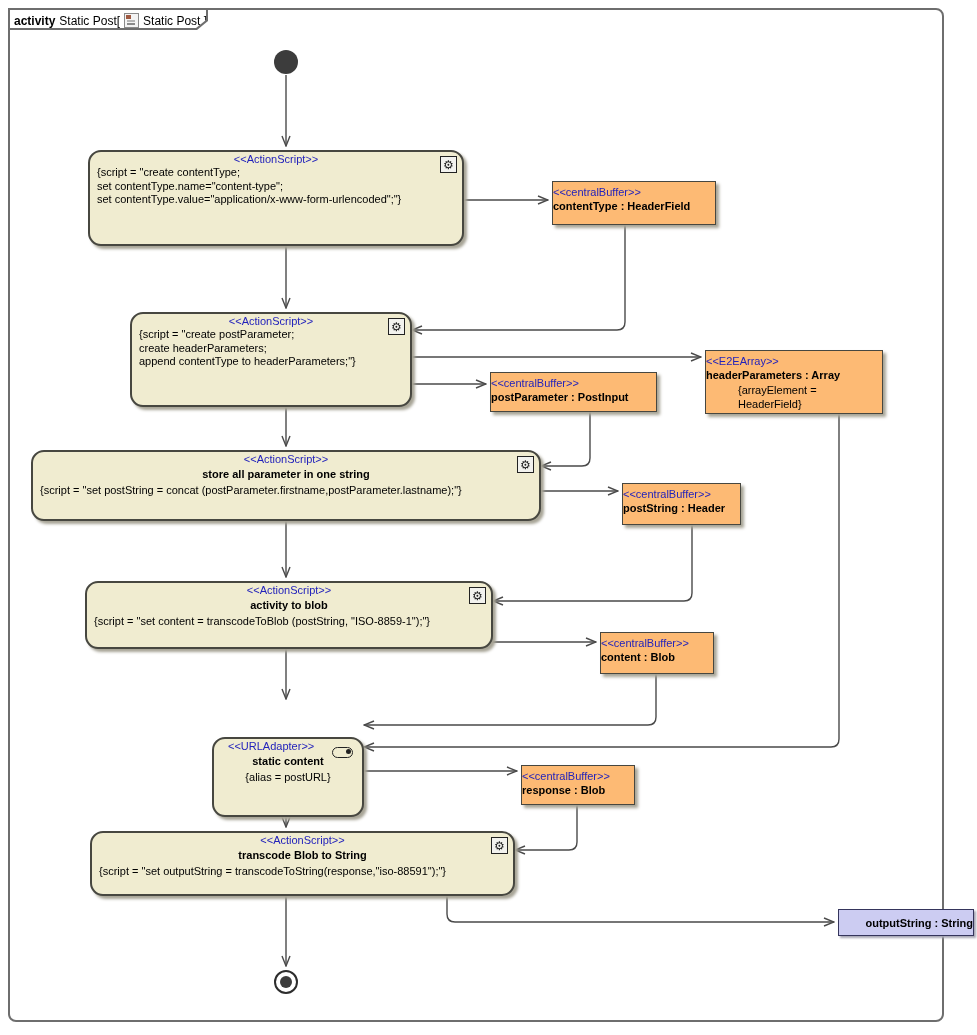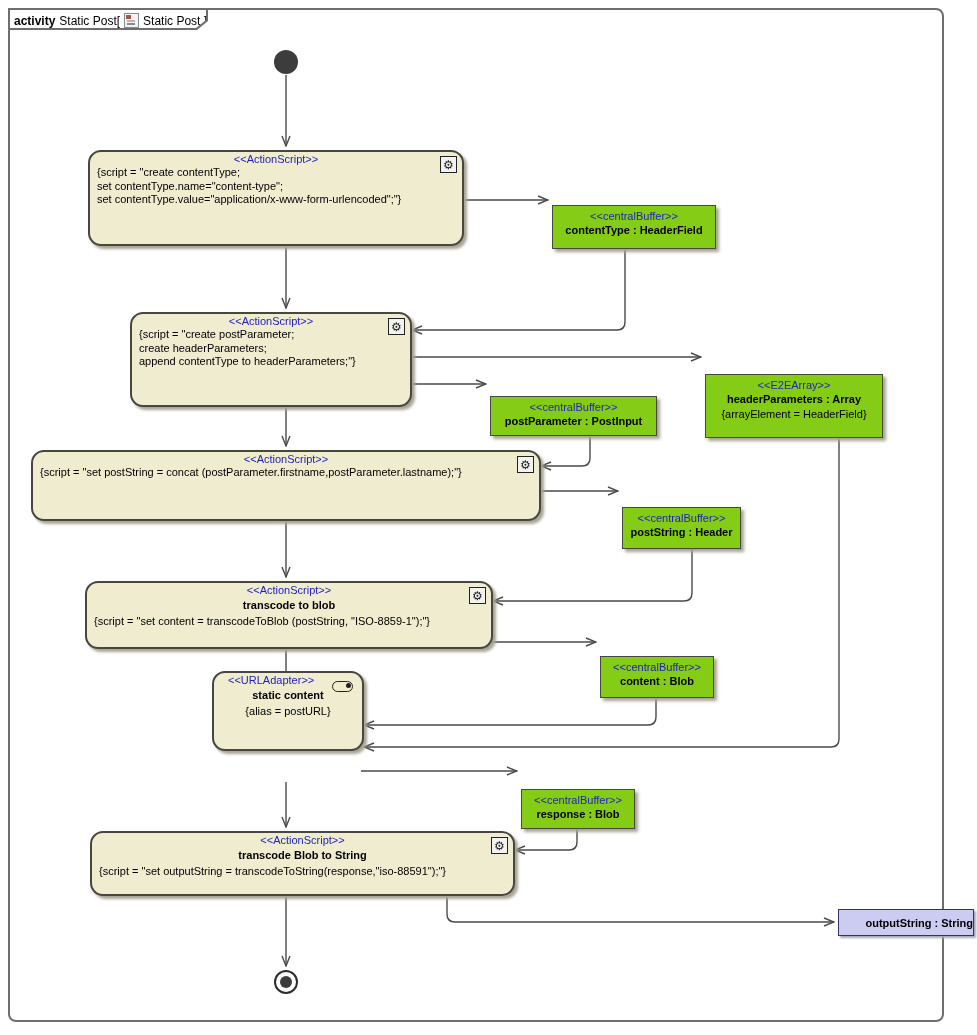--- a/index.html
+++ b/index.html
@@ -28,25 +28,25 @@
   .action .body{padding:0 7px;line-height:13.5px;}
   .action .body.center{text-align:center;}
   .gear{position:absolute;top:4px;right:5px;width:15px;height:15px;border:1px solid #222;
         background:#f2f2ee;display:flex;align-items:center;justify-content:center;
         font-size:12px;line-height:12px;color:#222;}
   .pill{position:absolute;top:8px;right:9px;width:19px;height:9px;border:1.5px solid #222;
         border-radius:6px;background:#f0ecd0;}
   .pill:after{content:"";position:absolute;right:1px;top:0.5px;width:5px;height:5px;border-radius:50%;background:#222;}
 
   
-  .buffer{position:absolute;background:#84cc16;border:1.5px solid #474740;
-          box-shadow:3px 3px 3px #a7a496;font-size:11px;text-align:center;margin-top:24px;}
+  .buffer{position:absolute;background:#fdba74;border:1.5px solid #474740;
+          box-shadow:3px 3px 3px #a7a496;font-size:11px;text-align:left;}
   .buffer .stereo{color:#2222bb;padding-top:3px;line-height:14px;}
   .buffer .name{font-weight:bold;line-height:15px;}
-  .buffer .constraint{line-height:14px;}
+  .buffer .constraint{line-height:14px;padding-left:32px;}
 
   
   .param{position:absolute;background:#ccccf2;border:1.5px solid #35355c;
          box-shadow:2px 2px 2px #a7a7b5;font-size:11px;font-weight:bold;
          display:flex;align-items:center;justify-content:flex-end;white-space:nowrap;}
 </style>
 </head>
 <body>
 
 <div id="canvas">
@@ -130,45 +130,46 @@
 
   <div class="buffer" style="left:705px;top:350px;width:176px;height:62px;">
     <div class="stereo">&lt;&lt;E2EArray&gt;&gt;</div>
     <div class="name">headerParameters : Array</div>
     <div class="constraint">{arrayElement = HeaderField}</div>
   </div>
 
   <div class="action" style="left:31px;top:450px;width:506px;height:67px;">
     <div class="gear">⚙</div>
     <div class="stereo">&lt;&lt;ActionScript&gt;&gt;</div>
+    <div class="title">store all parameter in one string</div>
     <div class="body">
       <div>{script = "set postString = concat (postParameter.firstname,postParameter.lastname);"}</div>
     </div>
   </div>
 
   <div class="buffer" style="left:622px;top:483px;width:117px;height:40px;">
     <div class="stereo">&lt;&lt;centralBuffer&gt;&gt;</div>
     <div class="name">postString : Header</div>
   </div>
 
   <div class="action" style="left:85px;top:581px;width:404px;height:64px;">
     <div class="gear">⚙</div>
     <div class="stereo">&lt;&lt;ActionScript&gt;&gt;</div>
-    <div class="title">transcode to blob</div>
+    <div class="title">activity to blob</div>
     <div class="body">
       <div>{script = "set content = transcodeToBlob (postString, "ISO-8859-1");"}</div>
     </div>
   </div>
 
   <div class="buffer" style="left:600px;top:632px;width:112px;height:40px;">
     <div class="stereo">&lt;&lt;centralBuffer&gt;&gt;</div>
     <div class="name">content : Blob</div>
   </div>
 
-  <div class="action" style="left:212px;top:671px;width:148px;height:76px;">
+  <div class="action" style="left:212px;top:737px;width:148px;height:76px;">
     <div class="pill"></div>
     <div class="stereo" style="text-align:left;padding-left:14px;">&lt;&lt;URLAdapter&gt;&gt;</div>
     <div class="title">static content</div>
     <div class="body center">
       <div>{alias = postURL}</div>
     </div>
   </div>
 
   <div class="buffer" style="left:521px;top:765px;width:112px;height:38px;">
     <div class="stereo">&lt;&lt;centralBuffer&gt;&gt;</div>

